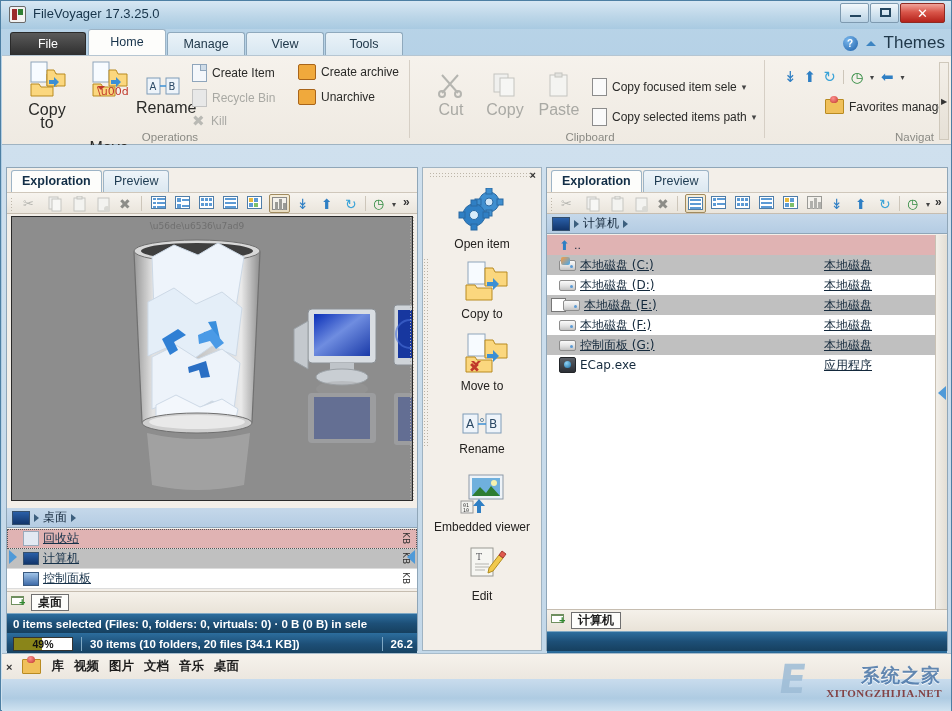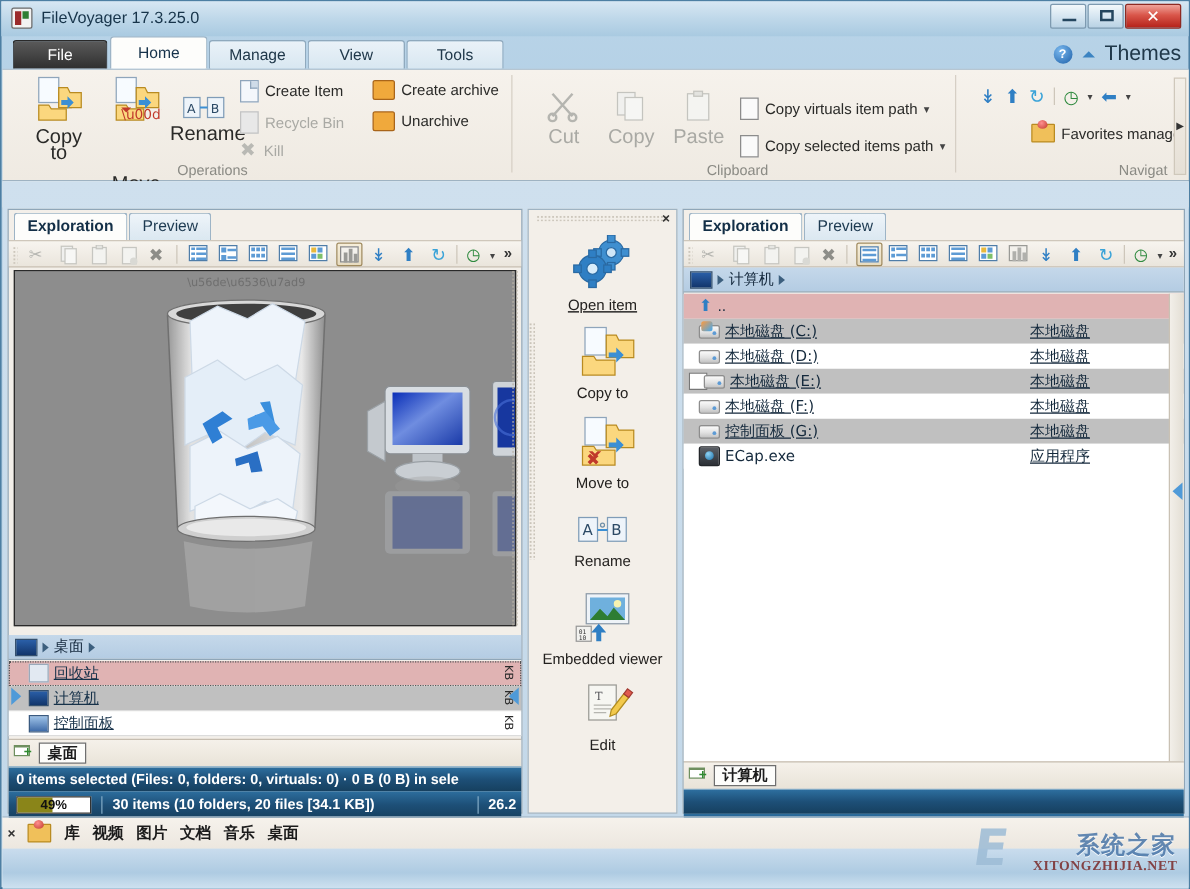--- a/index.html
+++ b/index.html
@@ -427,21 +427,21 @@
       </div>
       <div class="bigbtn dis" style="left:112px;top:16px;">
         <svg width="34" height="26" viewBox="0 0 34 26">
           <rect x="8" y="3" width="17" height="21" fill="#f4f4f1" stroke="#c4c4bf"></rect>
           <rect x="13" y="1" width="7" height="4" fill="#e3e3df" stroke="#c4c4bf"></rect>
         </svg>
         <div class="lbl">Paste</div>
       </div>
       <div class="smbtn" style="left:172px;top:22px;">
         <span class="ico" style="width:13px;height:16px;background:#fafafa;border:1px solid #8c8c8c;"></span>
-        <span>Copy virtuals item path</span>
+        <span>Copy focused item sele</span>
         <span style="font-size:9px;color:#444;">▾</span>
       </div>
       <div class="smbtn" style="left:172px;top:52px;">
         <span class="ico" style="width:13px;height:16px;background:#fafafa;border:1px solid #8c8c8c;"></span>
         <span>Copy selected items path</span>
         <span style="font-size:9px;color:#444;">▾</span>
       </div>
       <div class="gl" style="left:110px;width:120px;">Clipboard</div>
       <div class="sep"></div>
     </div>
@@ -670,21 +670,21 @@
         <span class="vdiv" style="margin-left:auto;"></span>
         <span style="padding-right:4px;">26.2</span>
       </div>
     </div>
 
     <div class="midpanel" style="left:420px;top:22px;width:120px;height:484px;">
       <div class="dotgrip"></div>
       <div class="xclose">×</div>
       <div class="sidegrip" style="top:90px;height:190px;"></div>
 
-      <div class="miditem" style="top:20px;text-decoration:underline;">
+      <div class="miditem" style="top:20px;">
         <svg width="54" height="44" viewBox="0 0 54 44">
           <g fill="#3f8fd0" stroke="#2a6aa3" stroke-width="1">
             <circle cx="34" cy="14" r="10"></circle>
               <circle cx="34" cy="14" r="4" fill="#cfe6f8"></circle>
             <rect x="31" y="0" width="6" height="6"></rect>
               <rect x="31" y="22" width="6" height="6"></rect>
             <rect x="20" y="11" width="6" height="6"></rect>
               <rect x="42" y="11" width="6" height="6"></rect>
             <circle cx="19" cy="27" r="11" fill="#2f7fc4"></circle>
               <circle cx="19" cy="27" r="4.5" fill="#d8ecfa"></circle>

